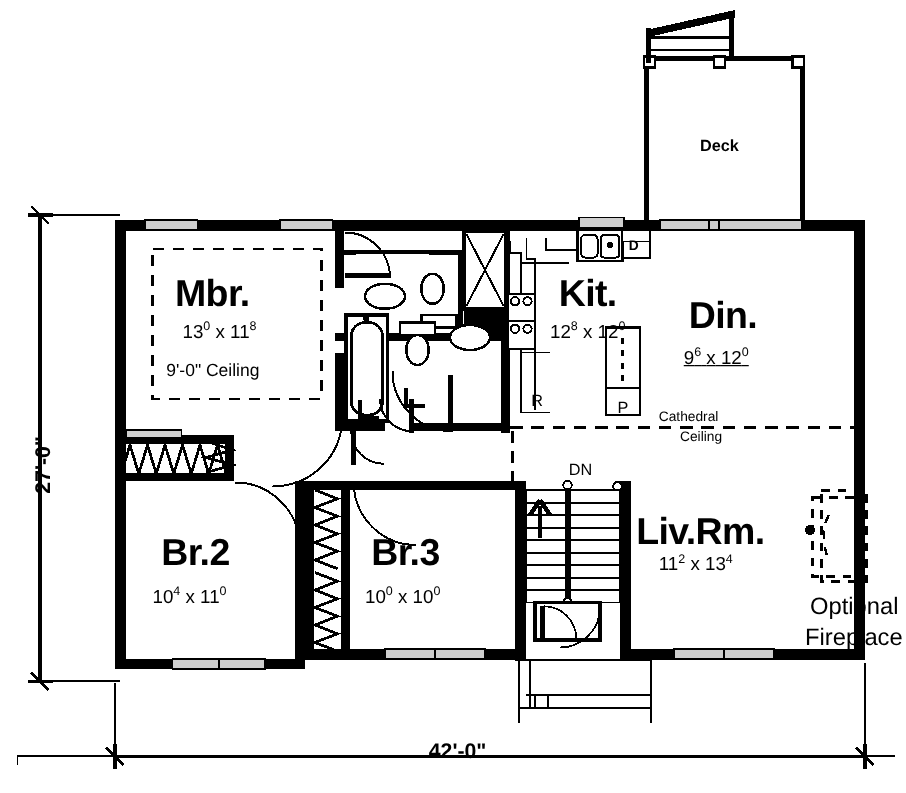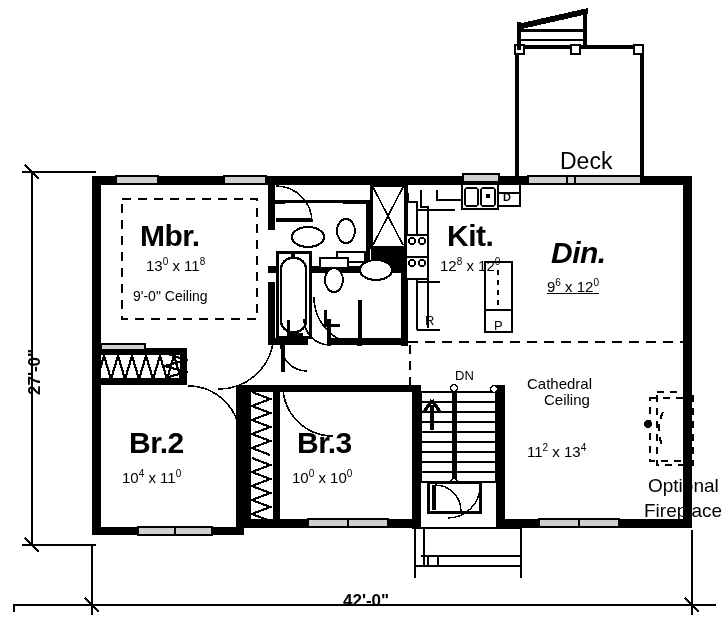--- a/index.html
+++ b/index.html
@@ -48,33 +48,31 @@
   }
   .dim-text{
     font-weight:bold;
     font-size:17px;
   }
   .dim-text.vert{
     transform:rotate(-90deg);
     transform-origin:left top;
   }
   .deck-lbl{
-    font-size:23px;
-    font-weight:normal;
-    margin-top:40px;
+    font-size:13px;
+    font-weight:bold;
   }
   .opt-fire{
     font-size:19px;
     line-height:1.12;
     text-align:left;
   }
   .cath{
-    font-size:15px;
+    font-size:11px;
     line-height:1.12;
-    margin-top:48px;
   }
 </style>
 </head>
 <body>
 
 <div id="plan">
 
   <svg width="725" height="634" viewBox="0 0 725 634" shape-rendering="crispEdges">
 
     <rect x="0" y="0" width="725" height="634" fill="#ffffff"></rect>
@@ -334,41 +332,42 @@
   </div>
   <div class="lbl ceil-note" style="left:133px; top:289px;">9'-0" Ceiling</div>
 
   <div class="lbl room-name" style="left:447px; top:221px;">Kit.</div>
   <div class="lbl room-dim" style="left:440px; top:258px;">
     <span>12</span><sup>8</sup>
     <span>x</span>
     <span>12</span><sup>0</sup>
   </div>
 
-  <div class="lbl room-name" style="left:551px; top:238px;font-style:italic;">Din.</div>
+  <div class="lbl room-name" style="left:551px; top:238px;">Din.</div>
   <div class="lbl room-dim" style="left:547px; top:279px;text-decoration:underline;">
     <span>9</span><sup>6</sup>
     <span>x</span>
     <span>12</span><sup>0</sup>
   </div>
 
   <div class="lbl room-name" style="left:129px; top:428px;">Br.2</div>
   <div class="lbl room-dim" style="left:122px; top:470px;">
     <span>10</span><sup>4</sup>
     <span>x</span>
     <span>11</span><sup>0</sup>
   </div>
 
   <div class="lbl room-name" style="left:297px; top:428px;">Br.3</div>
   <div class="lbl room-dim" style="left:292px; top:470px;">
     <span>10</span><sup>0</sup>
     <span>x</span>
     <span>10</span><sup>0</sup>
   </div>
 
+  <div class="lbl room-name" style="left:509px; top:411px;">Liv.Rm.</div>
   <div class="lbl room-dim" style="left:527px; top:444px;">
     <span>11</span><sup>2</sup>
     <span>x</span>
     <span>13</span><sup>4</sup>
   </div>
 
   <div class="lbl deck-lbl" style="left:560px; top:110px;">Deck</div>
 
   <div class="lbl cath" style="left:527px; top:328px;">Cathedral</div>
   <div class="lbl cath" style="left:544px; top:344px;">Ceiling</div>

